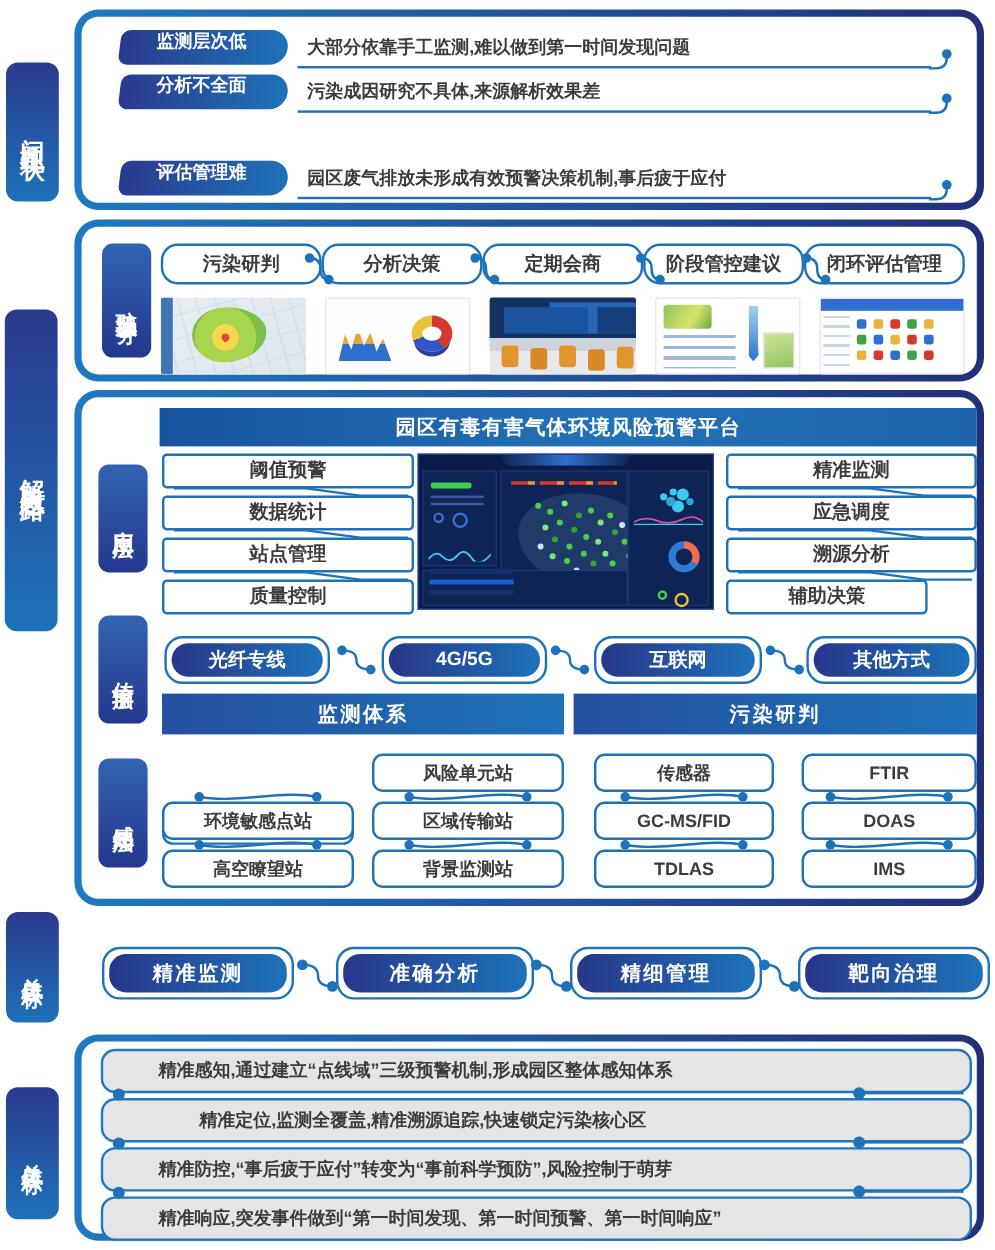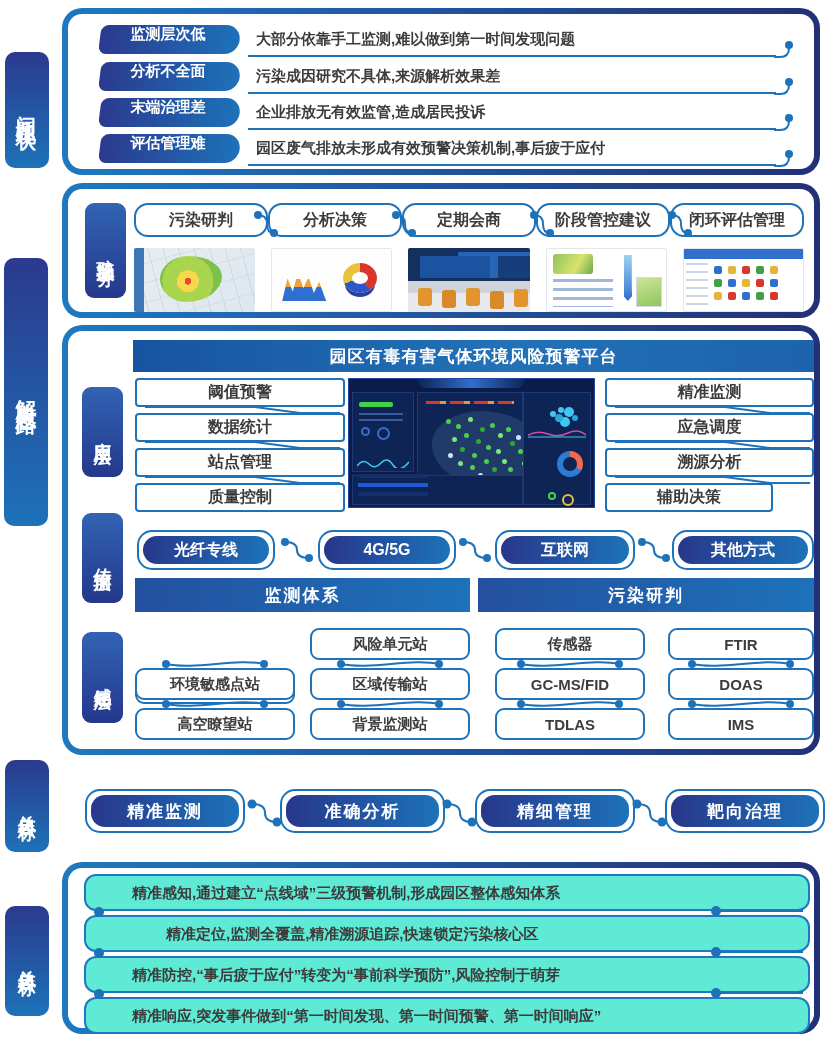--- a/index.html
+++ b/index.html
@@ -142,21 +142,21 @@
     background:conic-gradient(#f26b4f 0 120deg,#2e7bd6 120deg 360deg); }
   .dash .donut::after { content:""; position:absolute; inset:6px; background:#0d2454; border-radius:50%; }
   .dash .minirings { position:absolute; right:34px; bottom:4px; width:8px; height:8px; border:2px solid #3ed24a; border-radius:50%;
     box-shadow:14px 0 0 -2px transparent; }
   .dash .minirings::after { content:""; position:absolute; left:12px; top:0; width:8px; height:8px; border:2px solid #e8c33a; border-radius:50%; }
   .dash .tbl { position:absolute; left:5px; bottom:4px; width:70px; height:26px;
     background:repeating-linear-gradient(180deg,#14306b 0 4px,#0d2454 4px 9px); }
   .dash .tbl .hl { position:absolute; left:0; top:9px; width:100%; height:4px; background:#1b5cd6; }
 
   
-  .grow { position:absolute; left:16px; width:726px; height:37px; border:2px solid #2079bf; border-radius:12px; background:#5eead4; }
+  .grow { position:absolute; left:16px; width:726px; height:37px; border:2px solid #2079bf; border-radius:12px; background:#e5e5e5; }
   .grow span { display:block; padding-left:46px; line-height:34px; font-size:15px; font-weight:bold; color:#3c3c3c; white-space:nowrap; }
   .dline { position:absolute; left:647px; width:88px; height:2px; background:#1d72b9; }
   .dline::before { content:""; position:absolute; left:-4px; top:-4px; width:10px; height:10px; border-radius:50%; background:#1d72b9; }
   .ldot { position:absolute; left:26px; width:10px; height:10px; border-radius:50%; background:#1d72b9; }
   svg.stroke path { fill:none; stroke:#1d72b9; stroke-width:2; }
   svg.stroke circle { fill:#1d72b9; }
 </style>
 </head>
 <body>
 
@@ -177,31 +177,20 @@
         <svg class="ptail stroke" viewBox="0 0 22 20">
             <path d="M0,18 H6 Q15,18 15,9 V8"></path>
             <circle cx="15" cy="6" r="4"></circle>
           </svg>
       </div>
       <div class="prow" style="top:48px;">
         <div class="ptag">
             <span>分析不全面</span>
           </div>
         <div class="ptext">污染成因研究不具体,来源解析效果差</div>
-        <div class="pline"></div>
-        <svg class="ptail stroke" viewBox="0 0 22 20">
-            <path d="M0,18 H6 Q15,18 15,9 V8"></path>
-            <circle cx="15" cy="6" r="4"></circle>
-          </svg>
-      </div>
-      <div class="prow" style="top:84px;">
-        <div class="ptag">
-            <span>末端治理差</span>
-          </div>
-        <div class="ptext">企业排放无有效监管,造成居民投诉</div>
         <div class="pline"></div>
         <svg class="ptail stroke" viewBox="0 0 22 20">
             <path d="M0,18 H6 Q15,18 15,9 V8"></path>
             <circle cx="15" cy="6" r="4"></circle>
           </svg>
       </div>
       <div class="prow" style="top:120px;">
         <div class="ptag">
             <span>评估管理难</span>
           </div>

